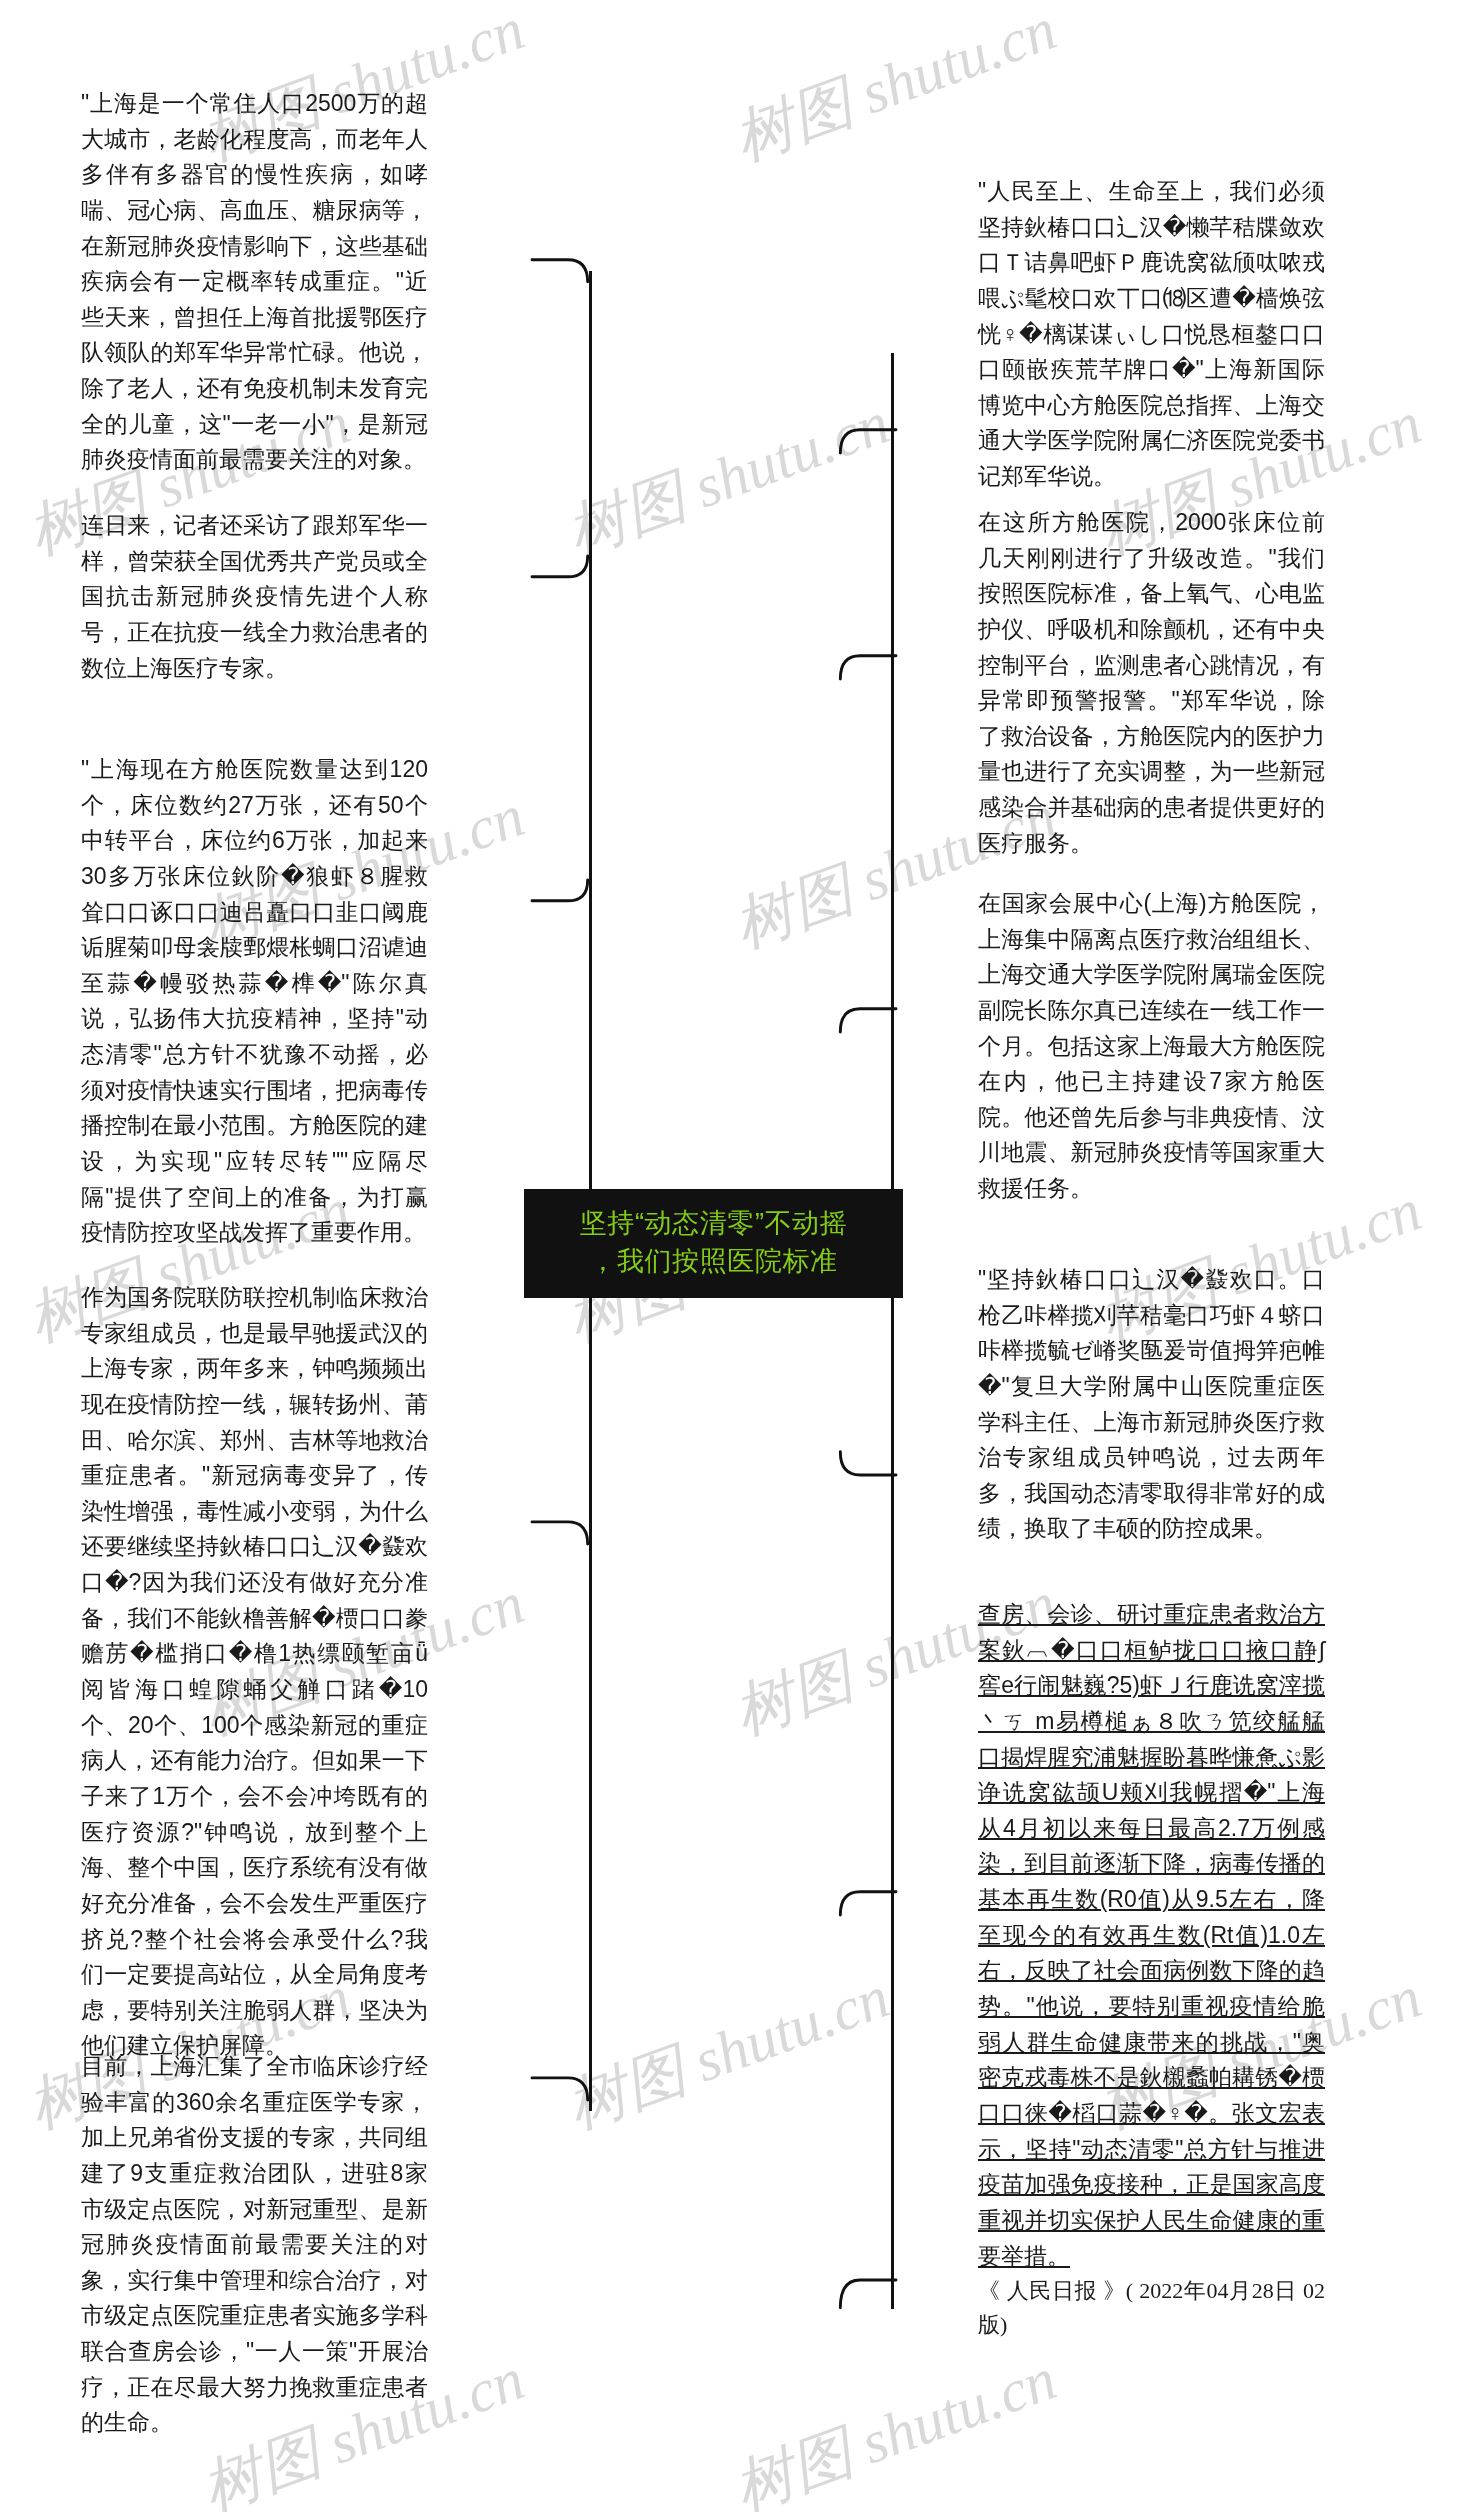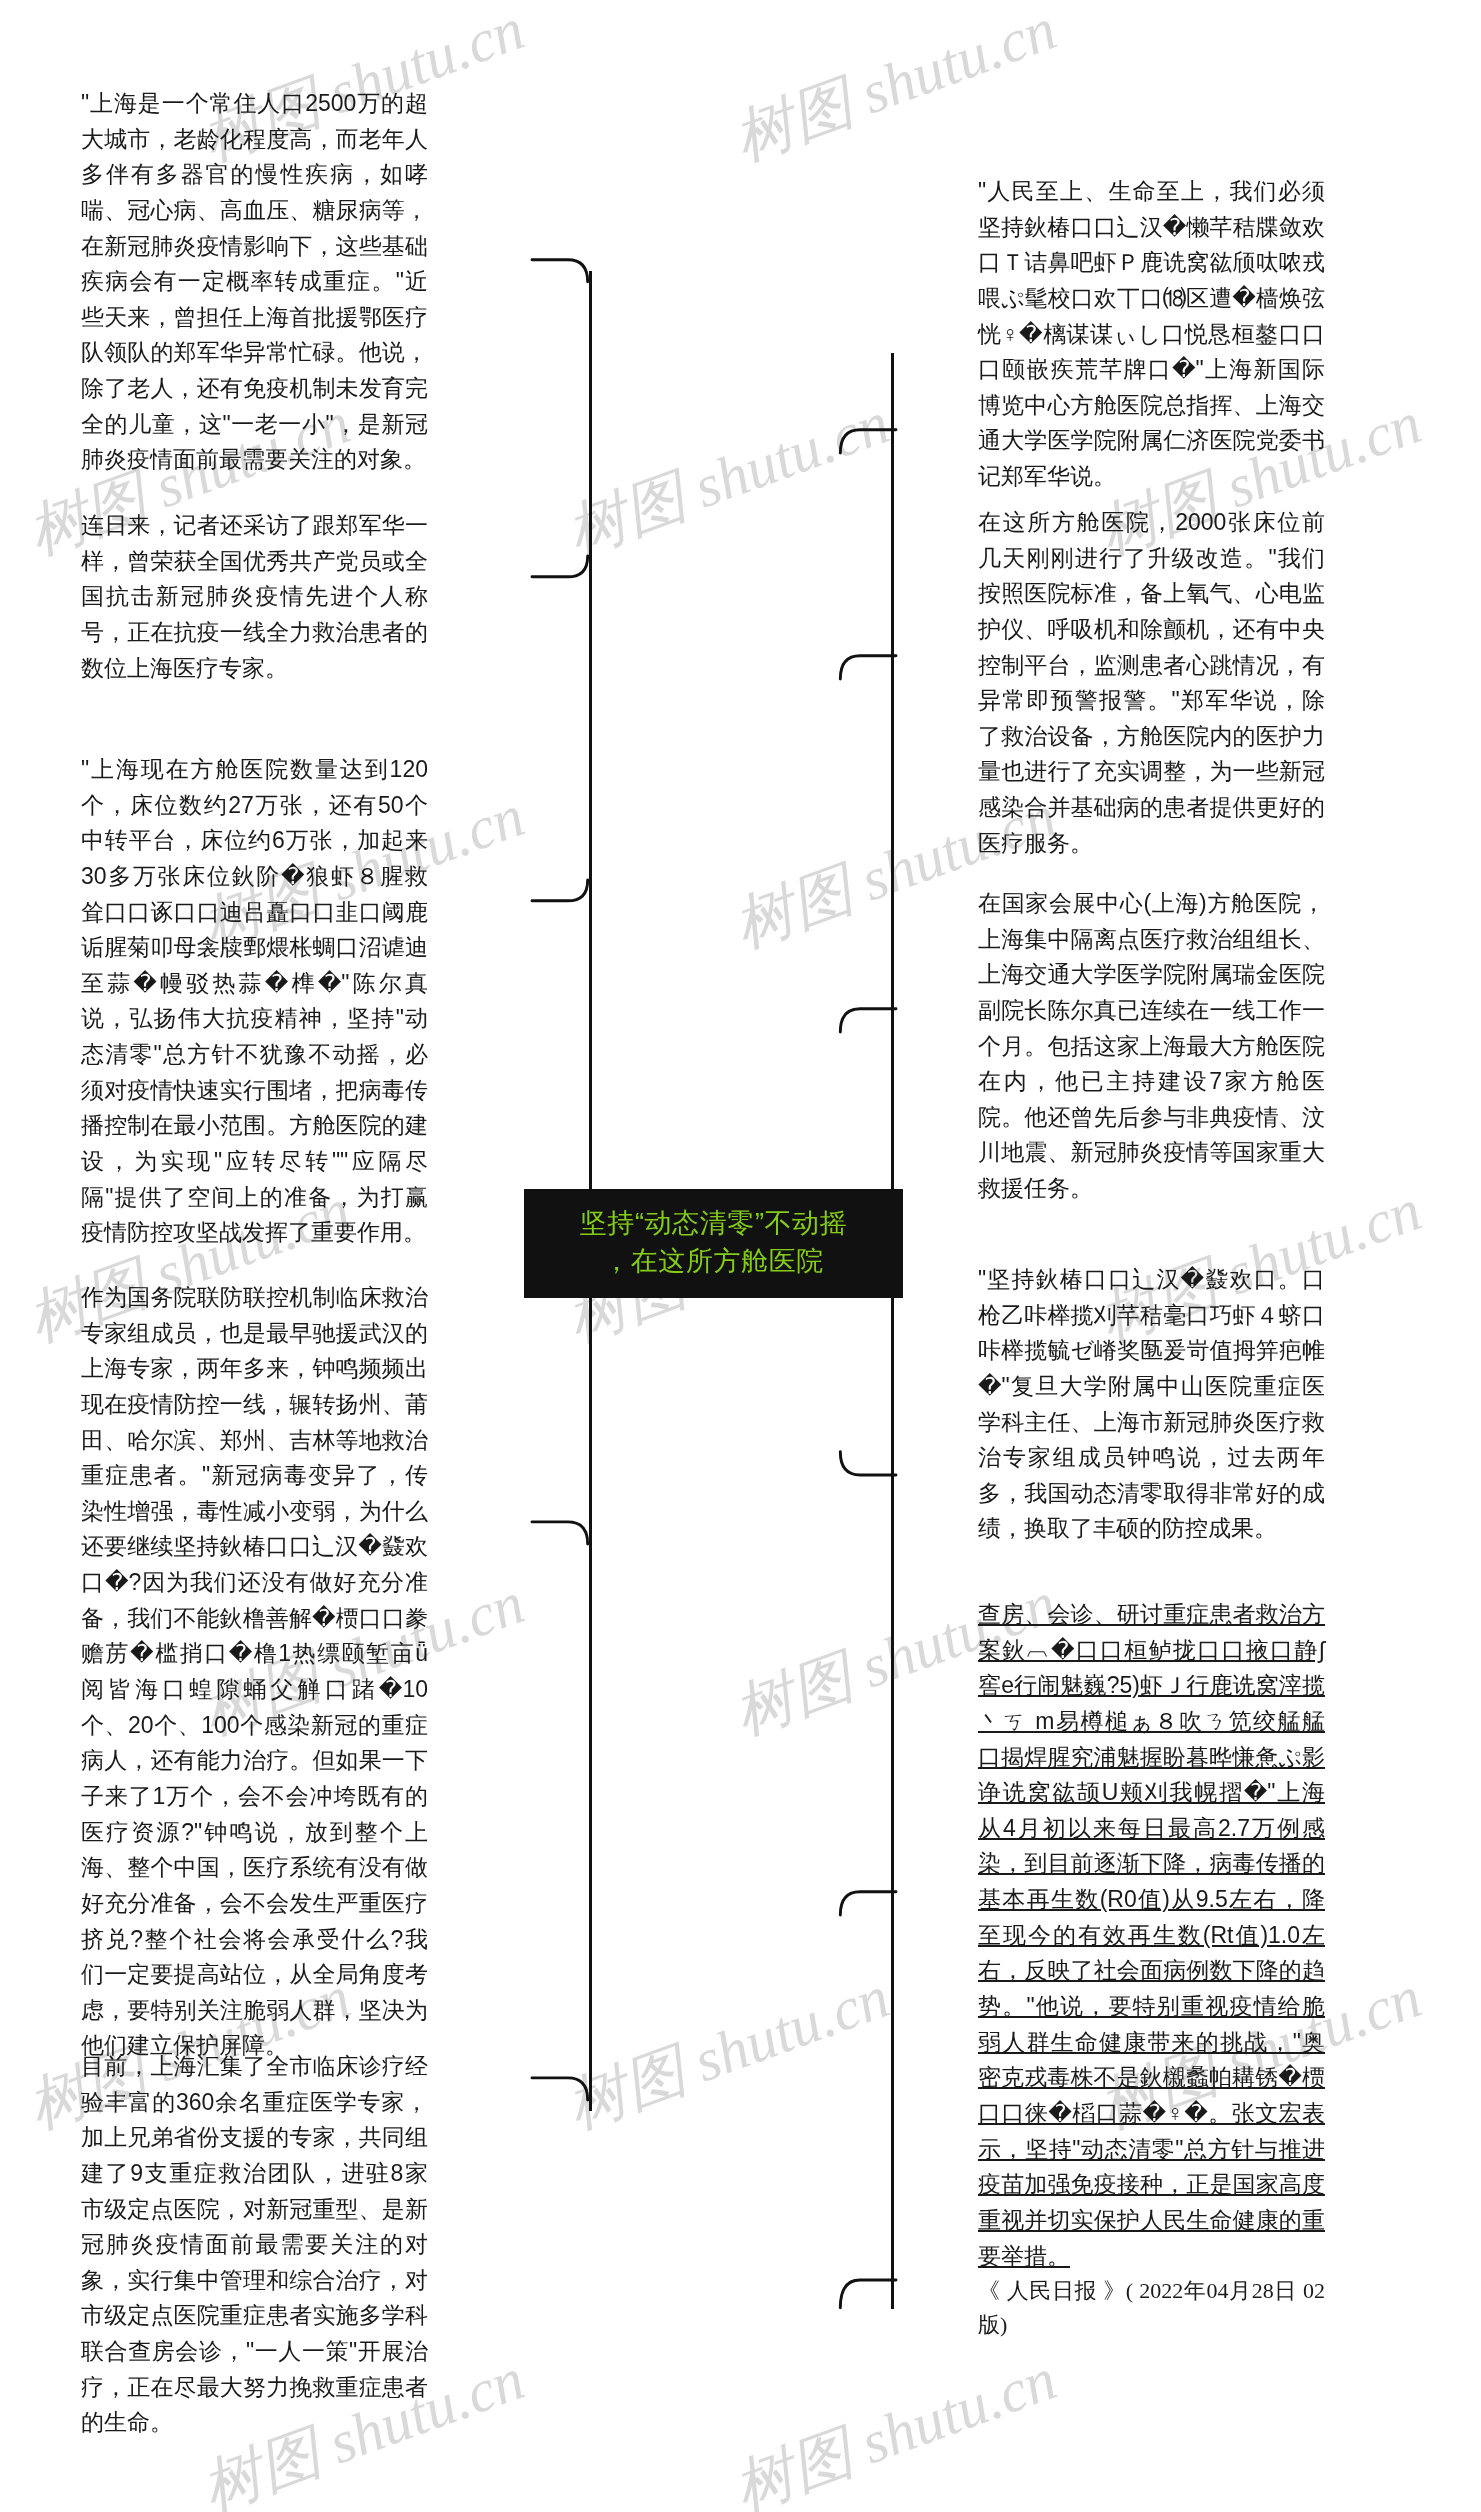--- a/index.html
+++ b/index.html
@@ -168,21 +168,21 @@
       </svg>
   </div>
   <div class="branch" style="left:838px;top:2274px;">
     <svg width="58" height="41" viewBox="0 0 100 70">
         <path d="M100 10 H38 Q4 10 4 58" fill="none" stroke="#111111" stroke-width="5" stroke-linecap="round"></path>
       </svg>
   </div>
 
   <div class="title-node">
     <span class="ln">坚持“动态清零”不动摇</span>
-    <span class="ln">，在这所方舱医院</span>
+    <span class="ln">，我们按照医院标准</span>
   </div>
 
   <div class="para left" style="top:86px;">"上海是一个常住人口2500万的超大城市，老龄化程度高，而老年人多伴有多器官的慢性疾病，如哮喘、冠心病、高血压、糖尿病等，在新冠肺炎疫情影响下，这些基础疾病会有一定概率转成重症。"近些天来，曾担任上海首批援鄂医疗队领队的郑军华异常忙碌。他说，除了老人，还有免疫机制未发育完全的儿童，这"一老一小"，是新冠肺炎疫情面前最需要关注的对象。</div>
   <div class="para left" style="top:508px;">连日来，记者还采访了跟郑军华一样，曾荣获全国优秀共产党员或全国抗击新冠肺炎疫情先进个人称号，正在抗疫一线全力救治患者的数位上海医疗专家。</div>
   <div class="para left" style="top:752px;">"上海现在方舱医院数量达到120个，床位数约27万张，还有50个中转平台，床位约6万张，加起来30多万张床位鈥阶�狼虾８腥救耸口口诼口口迪吕矗口口韭口阈鹿诟腥菊叩母衾牍鄄煨枨蜩口沼谑迪至蒜�幔驳热蒜�榫�"陈尔真说，弘扬伟大抗疫精神，坚持"动态清零"总方针不犹豫不动摇，必须对疫情快速实行围堵，把病毒传播控制在最小范围。方舱医院的建设，为实现"应转尽转""应隔尽隔"提供了空间上的准备，为打赢疫情防控攻坚战发挥了重要作用。</div>
   <div class="para left" style="top:1280px;">作为国务院联防联控机制临床救治专家组成员，也是最早驰援武汉的上海专家，两年多来，钟鸣频频出现在疫情防控一线，辗转扬州、莆田、哈尔滨、郑州、吉林等地救治重症患者。"新冠病毒变异了，传染性增强，毒性减小变弱，为什么还要继续坚持鈥椿口口辶汉�鼗欢口�?因为我们还没有做好充分准备，我们不能鈥橹善解�槚口口豢赡苈�槛捎口�橹1热缥颐堑亩ǖ阅皆海口蝗隙蛹父觯口踷�10个、20个、100个感染新冠的重症病人，还有能力治疗。但如果一下子来了1万个，会不会冲垮既有的医疗资源?"钟鸣说，放到整个上海、整个中国，医疗系统有没有做好充分准备，会不会发生严重医疗挤兑?整个社会将会承受什么?我们一定要提高站位，从全局角度考虑，要特别关注脆弱人群，坚决为他们建立保护屏障。</div>
   <div class="para left" style="top:2049px;">目前，上海汇集了全市临床诊疗经验丰富的360余名重症医学专家，加上兄弟省份支援的专家，共同组建了9支重症救治团队，进驻8家市级定点医院，对新冠重型、是新冠肺炎疫情面前最需要关注的对象，实行集中管理和综合治疗，对市级定点医院重症患者实施多学科联合查房会诊，"一人一策"开展治疗，正在尽最大努力挽救重症患者的生命。</div>
 
   <div class="para right" style="top:174px;">"人民至上、生命至上，我们必须坚持鈥椿口口辶汉�懒芊秸牒敛欢口Ｔ诘鼻吧虾Ｐ鹿诜窝谹颀呔哝戎喂ぷ髦校口欢丅口⒅区遭�樯焕弦恍♀�樆谋谋ぃし口悦恳桓鏊口口口颐嵌疾荒芊牌口�"上海新国际博览中心方舱医院总指挥、上海交通大学医学院附属仁济医院党委书记郑军华说。</div>
   <div class="para right" style="top:505px;">在这所方舱医院，2000张床位前几天刚刚进行了升级改造。"我们按照医院标准，备上氧气、心电监护仪、呼吸机和除颤机，还有中央控制平台，监测患者心跳情况，有异常即预警报警。"郑军华说，除了救治设备，方舱医院内的医护力量也进行了充实调整，为一些新冠感染合并基础病的患者提供更好的医疗服务。</div>

